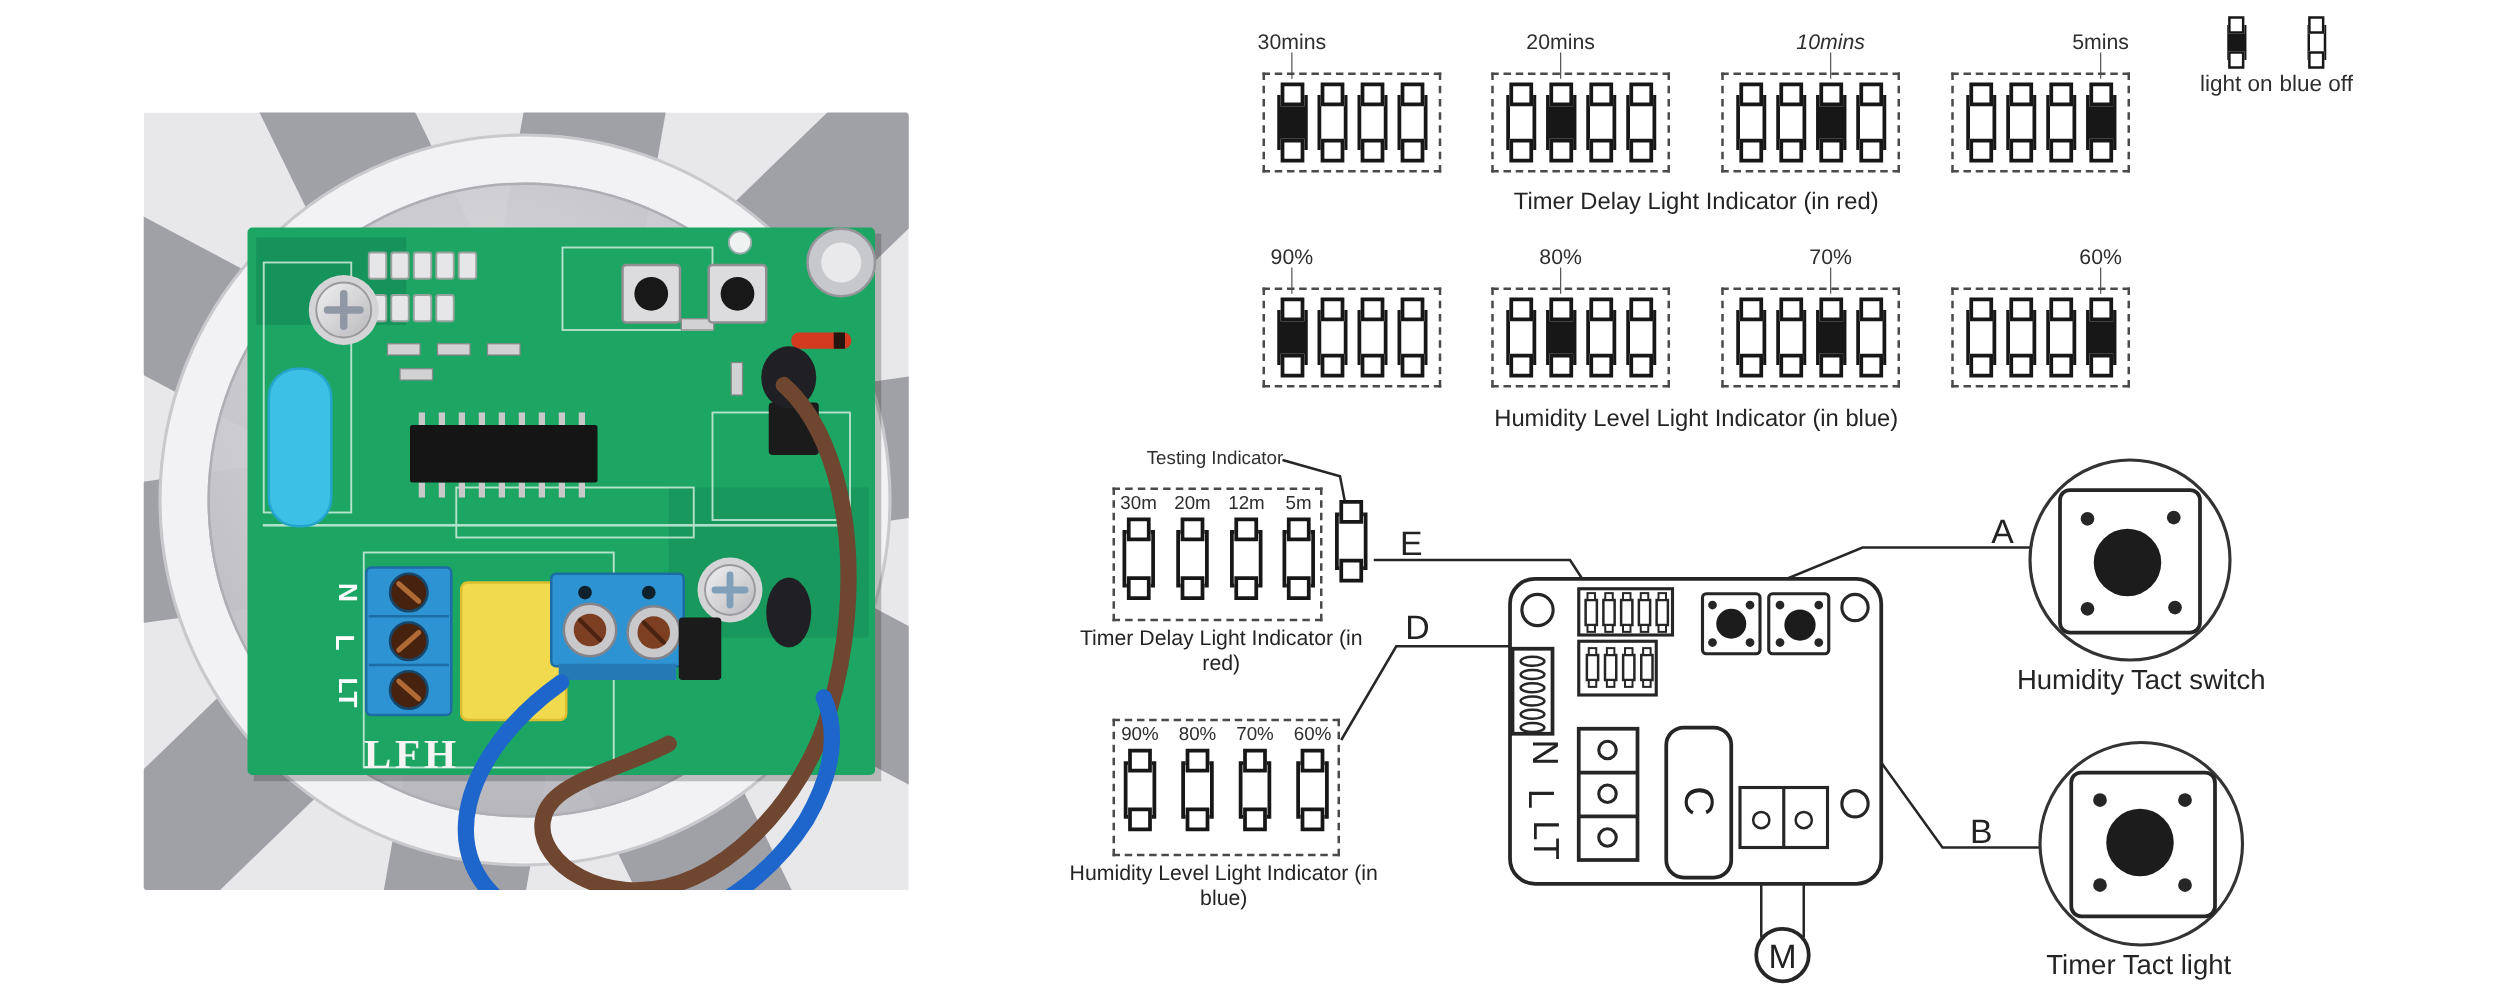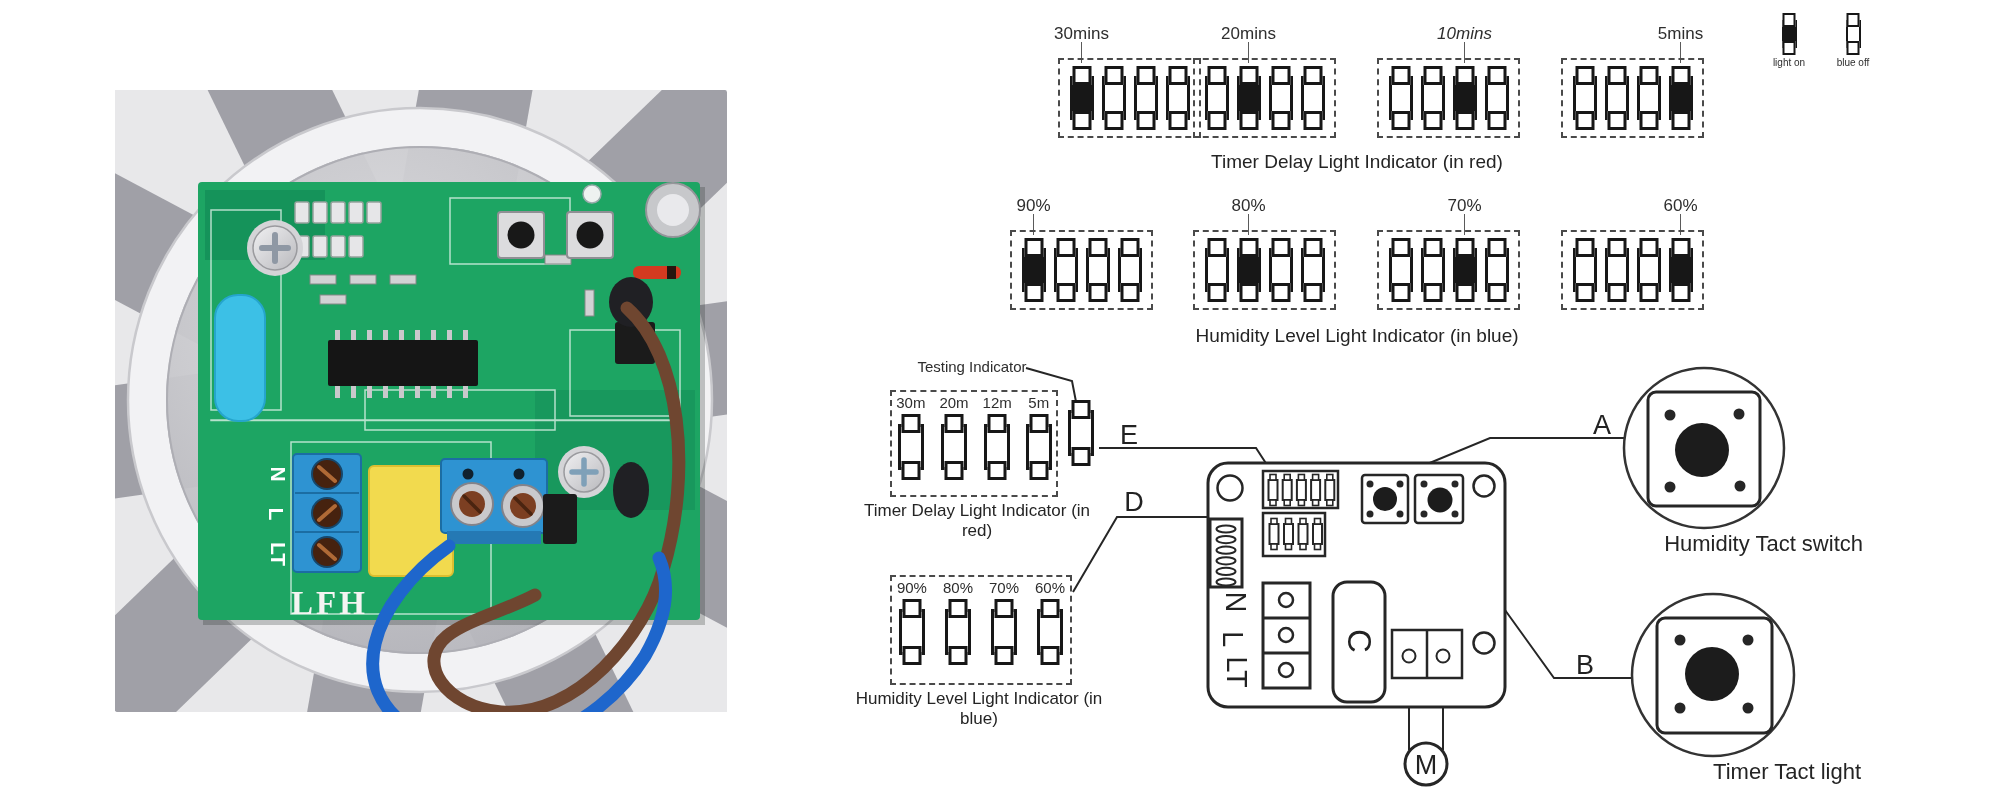--- a/index.html
+++ b/index.html
@@ -20,30 +20,30 @@
   .led-sm::after{bottom:-9px}
   
   .group{position:absolute;width:143px;height:118px}
   .g-label{position:absolute;top:2px;transform:translateX(-50%);font-size:17px;white-space:nowrap;color:#2e2e2e}
   .g-line{position:absolute;top:20px;width:1.5px;height:21px;background:#5a5a5a}
   .g-box{position:absolute;top:36px;left:0;width:143px;height:80px;border:2px dashed #4a4a4a;
          display:flex;justify-content:center;align-items:center;gap:8px}
   .row-caption{position:absolute;left:1057px;width:600px;text-align:center;font-size:19px;color:#242424}
   
   .legend-item{position:absolute;width:64px;display:flex;flex-direction:column;align-items:center;gap:9px}
-  .legend-label{font-size:10px;color:#2e2e2e;white-space:nowrap}
+  .legend-label{font-size:18px;color:#2e2e2e;white-space:nowrap}
   
   .panel-title{position:absolute;left:882px;top:358px;width:180px;text-align:center;font-size:15px;color:#2e2e2e}
   .p-box{position:absolute;border:2px dashed #4a4a4a;display:flex;justify-content:center;padding-top:3px}
   .p-col{display:flex;flex-direction:column;align-items:center;gap:4px}
   .p-lbl{font-size:15px;height:15px;line-height:15px;color:#2e2e2e;white-space:nowrap}
   .p-caption{position:absolute;text-align:center;font-size:17px;color:#242424}
   .lone-led{position:absolute;left:1068px;top:410px}
   
-  .sw-caption{position:absolute;width:300px;text-align:right;font-size:22px;color:#242424}
+  .sw-caption{position:absolute;width:300px;text-align:center;font-size:22px;color:#242424}
   svg{display:block}
   .overlay-svg{position:absolute;left:0;top:0;pointer-events:none}
   .photo-svg{position:absolute;left:115px;top:90px}
 </style>
 </head>
 <body>
 
 <div class="canvas">
 
   <svg class="photo-svg" width="612" height="622" viewBox="0 0 612 622">
@@ -356,21 +356,21 @@
       <text x="1585" y="674" font-size="27">B</text>
       <text x="1426" y="774" font-size="27">M</text>
       <text transform="rotate(90 1359 641)" x="1359" y="652" font-size="33">C</text>
       <text transform="rotate(90 1236 602)" x="1236" y="612" font-size="29">N</text>
       <text transform="rotate(90 1233 639)" x="1233" y="649" font-size="29">L</text>
       <text transform="rotate(90 1237 672)" x="1237" y="682" font-size="29">LT</text>
     </g>
   </svg>
 
   <div id="groups-host">
-      <div class="group" style="left: 1010px; top: 22px; margin-left: 48px;">
+      <div class="group" style="left: 1010px; top: 22px;">
         <div class="g-label" style="left: 23.5px;">30mins</div>
         <div class="g-line" style="left: 22.75px;"></div>
         <div class="g-box">
           <div class="led on"></div>
           <div class="led"></div>
           <div class="led"></div>
           <div class="led"></div>
         </div>
       </div>
       <div class="group" style="left: 1193px; top: 22px;">

